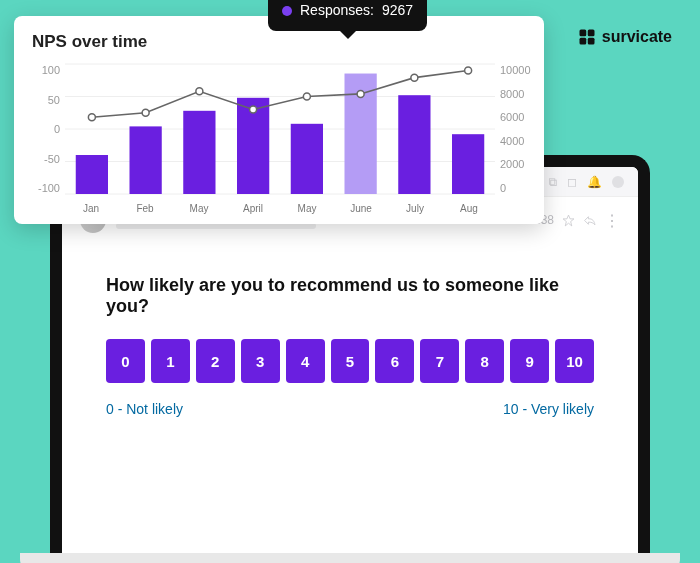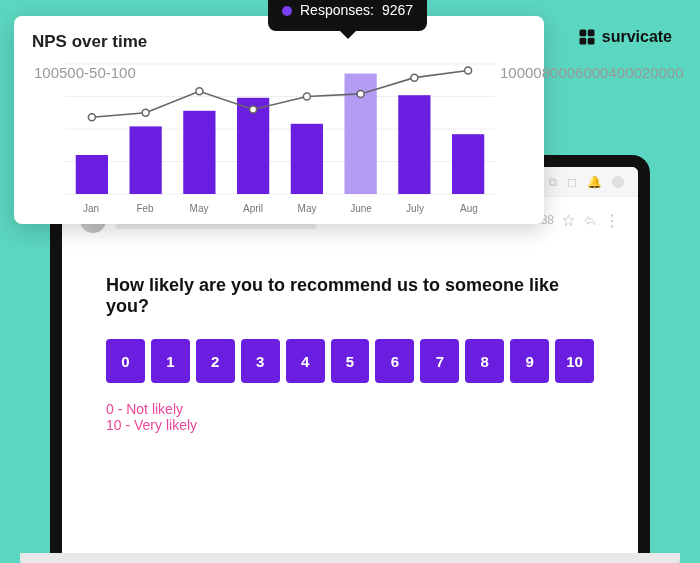--- a/index.html
+++ b/index.html
@@ -103,22 +103,21 @@
     border: none;
     border-radius: 4px;
     font-size: 15px;
     font-weight: 600;
     cursor: pointer;
   }
   .anchors {
     display: flex;
     justify-content: space-between;
     font-size: 14px;
-    color: #ec4899;
-    flex-direction: column;
+    color: #0369a1;
   }
 
   
   .chart-card {
     position: absolute;
     left: 14px;
     top: 16px;
     width: 530px;
     background: #fff;
     border-radius: 8px;
@@ -128,22 +127,22 @@
   }
   .chart-title { font-size: 17px; font-weight: 700; color:#222; margin-bottom: 1px;}
   .chart-area {
     position: relative;
     height: 150px;
     margin: 12px 30px 0 32px;
   }
   .chart-area svg { position:absolute; inset:0; width:100%; height:100%; overflow:visible; }
   .y-left, .y-right {
     position:absolute; top:0; bottom:20px;
-    display:flex; flex-direction:row; 
-    font-size:15px; color:#999;
+    display:flex; flex-direction:column; justify-content:space-between;
+    font-size:11px; color:#999;
   }
   .y-left { left:-30px; text-align:right; width:26px;}
   .y-right { right:-34px; text-align:left; width:30px;}
   .x-labels {
     position:absolute; left:0; right:0; bottom:0;
     display:flex; font-size:10px; color:#777;
   }
   .x-labels span { flex:1; text-align:center; }
 
   

